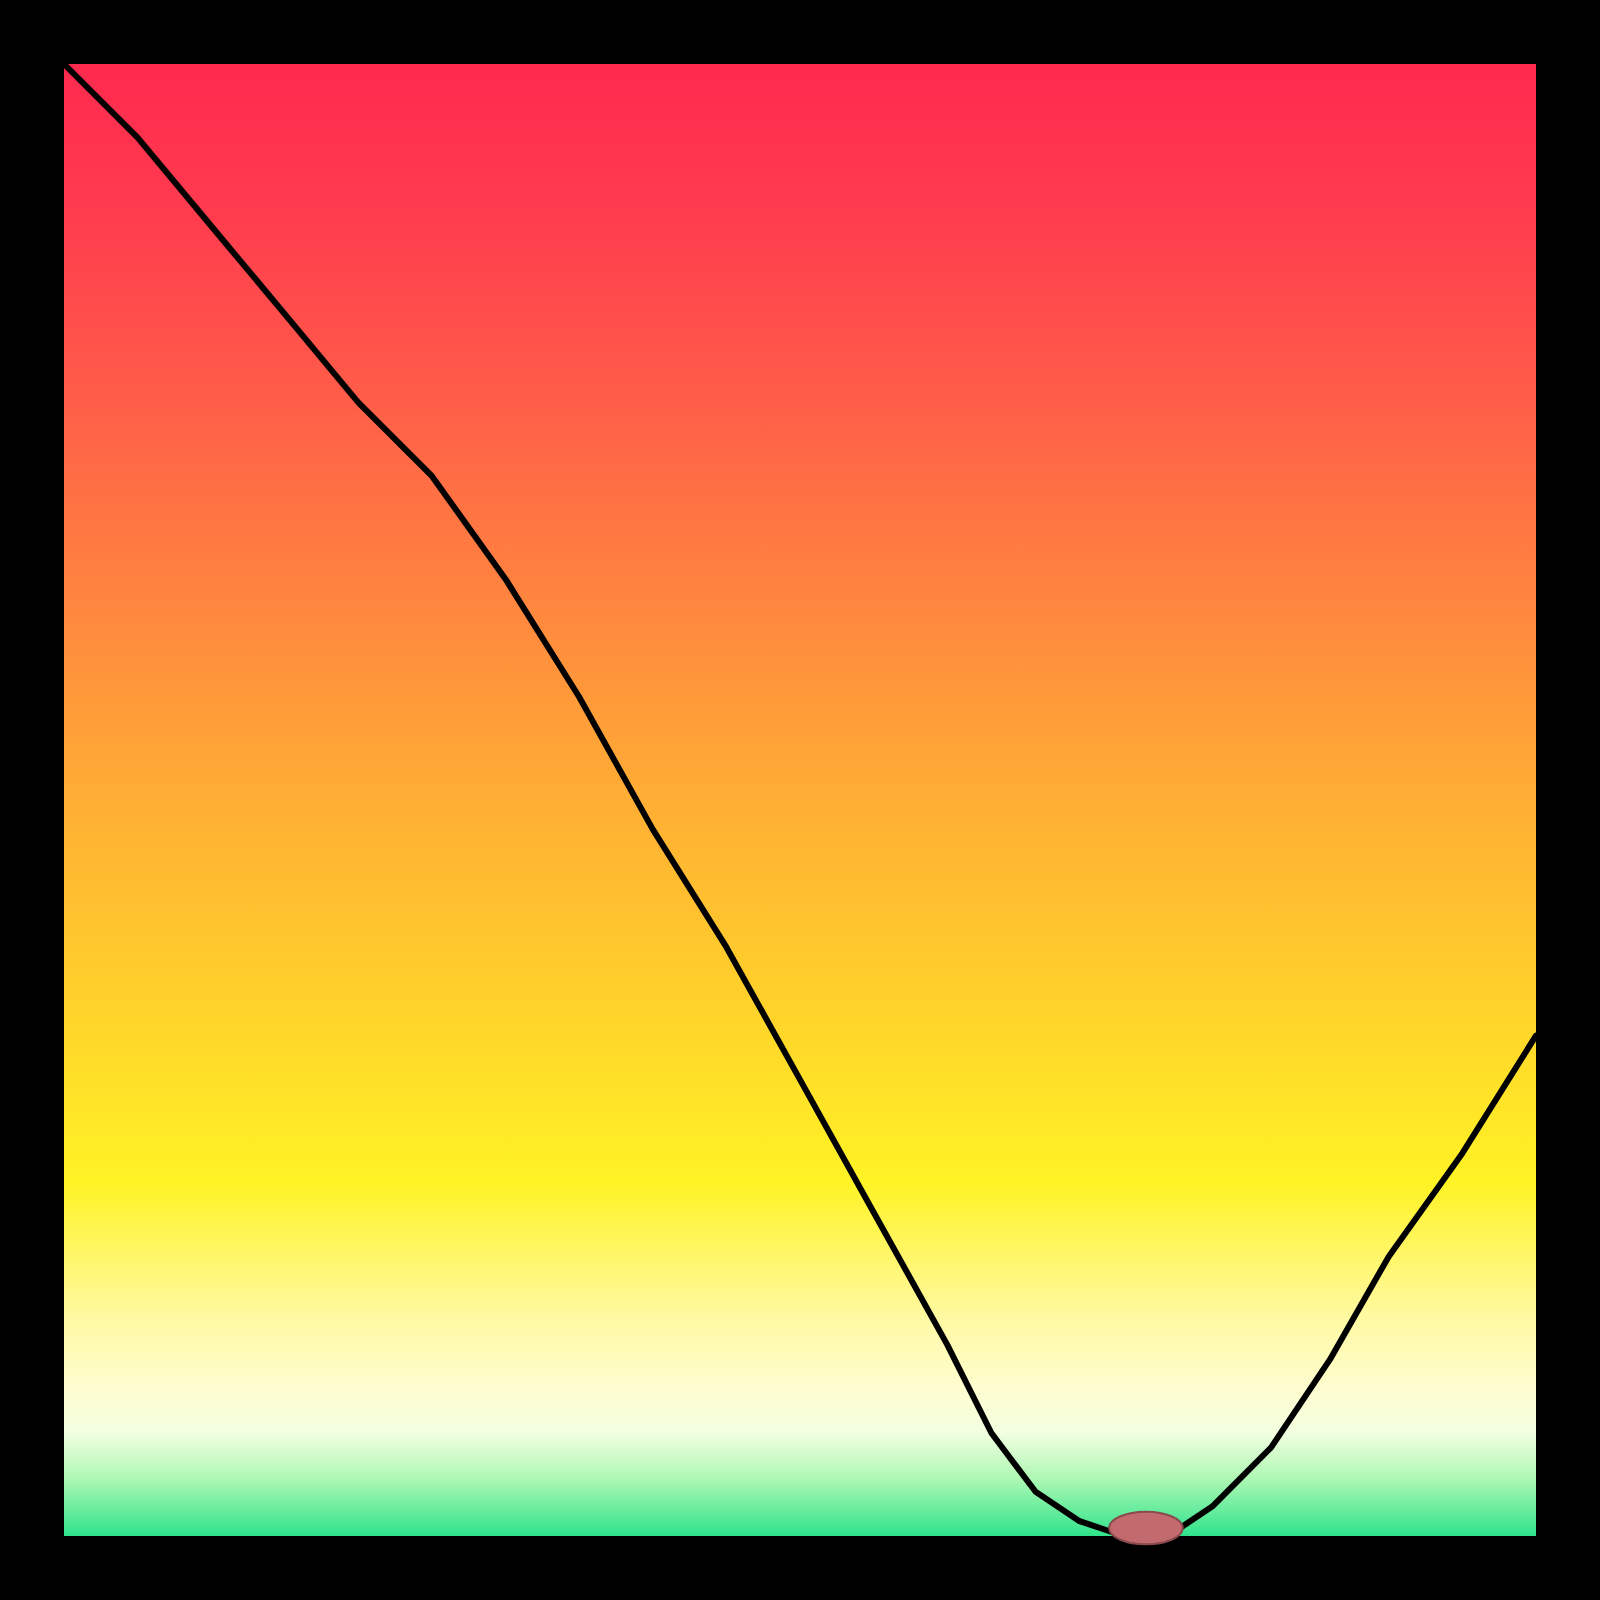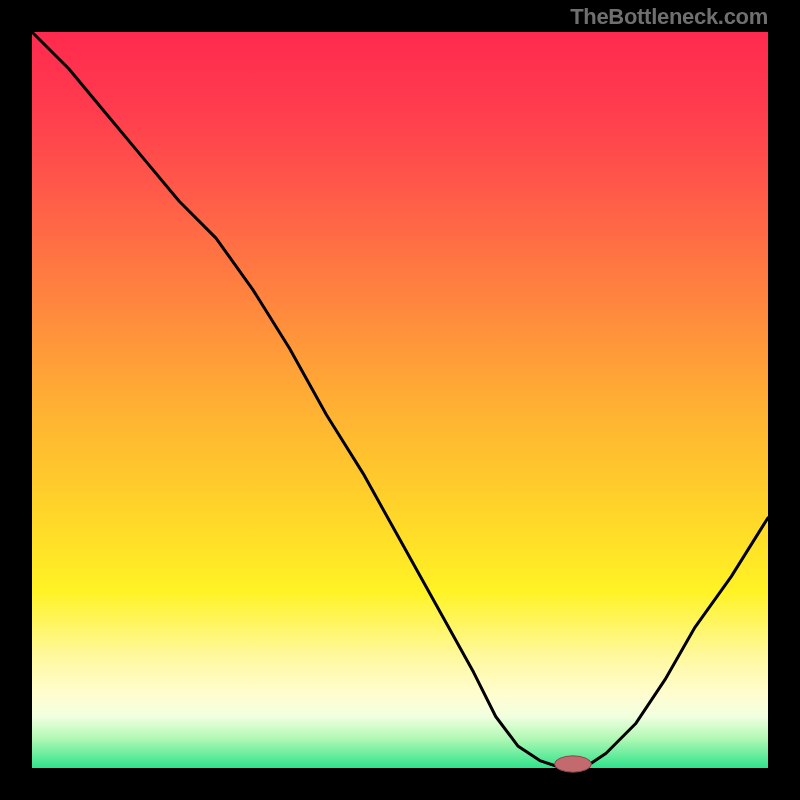--- a/index.html
+++ b/index.html
@@ -61,14 +61,13 @@
 </head>
 <body>
 
 <div class="frame">
   <div class="plot-area">
     <svg viewBox="0 0 736 736">
       <path id="curve-path" fill="none" stroke="#000" stroke-width="3" stroke-linejoin="round" stroke-linecap="round" d="M0.0 0.0 L36.8 36.8 L73.6 81.0 L110.4 125.1 L147.2 169.3 L184.0 206.1 L220.8 257.6 L257.6 316.5 L294.4 382.7 L331.2 441.6 L368.0 507.8 L404.8 574.1 L441.6 640.3 L463.7 684.5 L485.8 713.9 L507.8 728.6 L529.9 736.0 L552.0 736.0 L574.1 721.3 L603.5 691.8 L633.0 647.7 L662.4 596.2 L699.2 544.6 L736.0 485.8 "></path>
       <ellipse id="marker" fill="#c36a6f" stroke="#8a4a4e" stroke-width="1" cx="540.96" cy="732" rx="18.400000000000002" ry="8.152"></ellipse>
     </svg>
   </div>
-  <div class="watermark">TheBottleneck.com</div>
 </div>
 
 </body></html>

